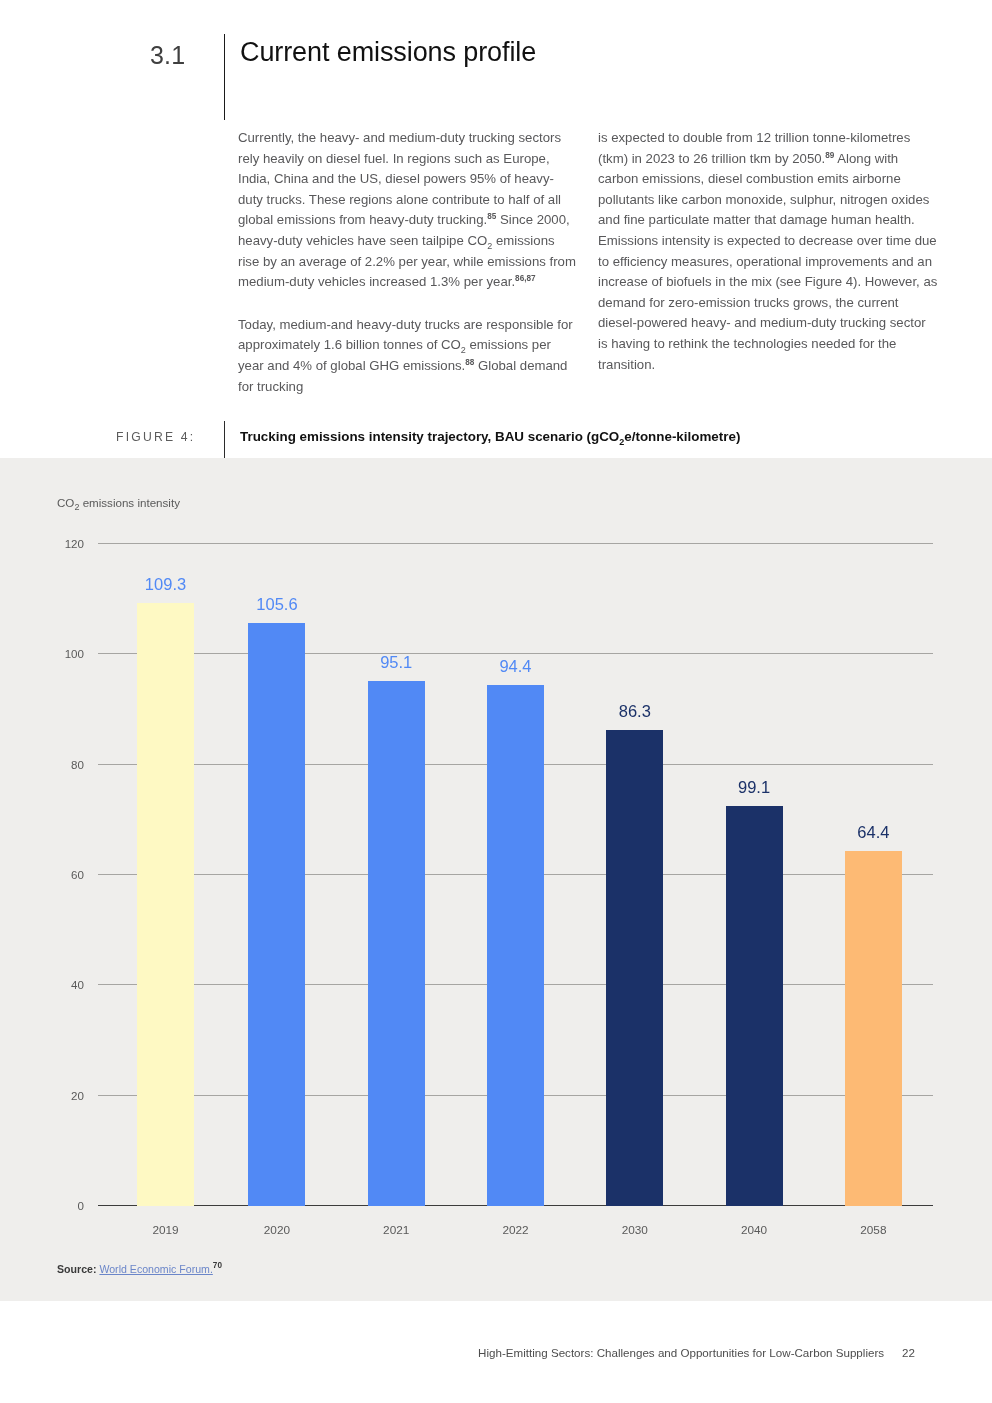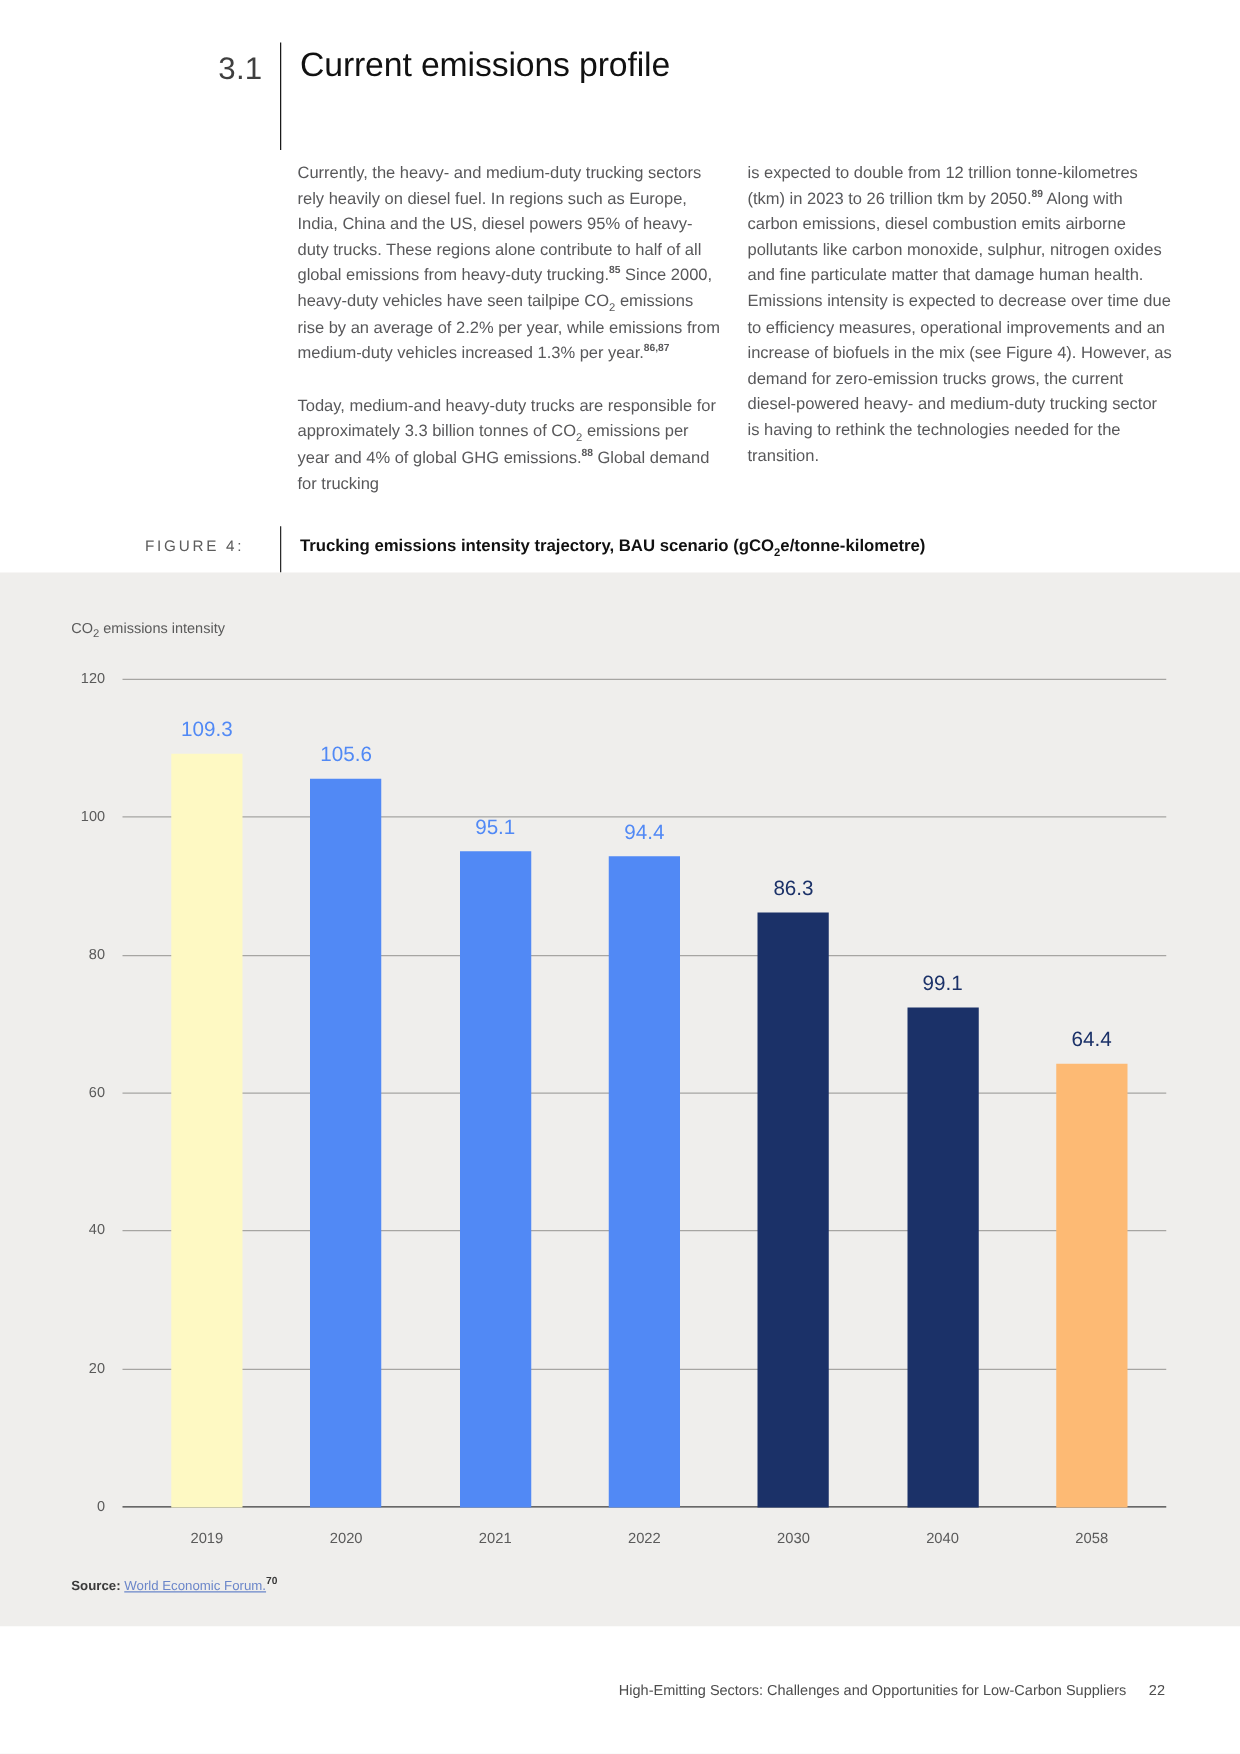--- a/index.html
+++ b/index.html
@@ -19,21 +19,20 @@
   
   .section-head {
     position: absolute;
     left: 0; top: 0;
     width: 992px; height: 118px;
   }
   .sec-num {
     position: absolute;
     left: 150px; top: 41px;
     width: 60px;
-    text-align: right;
     font-size: 25px;
     color: #3f3f3f;
     letter-spacing: .2px;
   }
   .sec-rule {
     position: absolute;
     left: 224px; top: 34px;
     width: 1px; height: 86px;
     background: #1a1a1a;
   }
@@ -162,40 +161,40 @@
     color: #6b86c9;
     text-decoration: underline;
   }
 
   
   .footer {
     position: absolute;
     left: 0; top: 1346px;
     width: 992px;
     text-align: right;
-    padding-right: 60px;
+    padding-right: 77px;
     box-sizing: border-box;
     font-size: 11.6px;
     color: #4d4d4d;
   }
   .footer .pg { margin-left: 18px; }
 </style>
 </head>
 <body>
 
 <div class="section-head">
   <div class="sec-num">3.1</div>
   <div class="sec-rule"></div>
   <div class="sec-title">Current emissions profile</div>
 </div>
 
 <div class="body-cols">
   <div class="col col-left">
     <p><span>Currently, the heavy- and medium-duty trucking sectors rely heavily on diesel fuel. In regions such as Europe, India, China and the US, diesel powers 95% of heavy-duty trucks. These regions alone contribute to half of all global emissions from heavy-duty trucking.</span><sup>85</sup><span> Since 2000, heavy-duty vehicles have seen tailpipe CO</span><sub>2</sub><span> emissions rise by an average of 2.2% per year, while emissions from medium-duty vehicles increased 1.3% per year.</span><sup>86,87</sup></p>
-    <p><span>Today, medium-and heavy-duty trucks are responsible for approximately 3.3 billion tonnes of CO</span><sub>2</sub><span> emissions per year and 4% of global GHG emissions.</span><sup>88</sup><span> Global demand for trucking</span></p>
+    <p><span>Today, medium-and heavy-duty trucks are responsible for approximately 1.6 billion tonnes of CO</span><sub>2</sub><span> emissions per year and 4% of global GHG emissions.</span><sup>88</sup><span> Global demand for trucking</span></p>
   </div>
   <div class="col col-right">
     <p><span>is expected to double from 12 trillion tonne-kilometres (tkm) in 2023 to 26 trillion tkm by 2050.</span><sup>89</sup><span> Along with carbon emissions, diesel combustion emits airborne pollutants like carbon monoxide, sulphur, nitrogen oxides and fine particulate matter that damage human health. Emissions intensity is expected to decrease over time due to efficiency measures, operational improvements and an increase of biofuels in the mix (see Figure 4). However, as demand for zero-emission trucks grows, the current diesel-powered heavy- and medium-duty trucking sector is having to rethink the technologies needed for the transition.</span></p>
   </div>
 </div>
 
 <div class="fig-cap">
   <div class="fig-label">FIGURE 4:</div>
   <div class="fig-title"><span>Trucking emissions intensity trajectory, BAU scenario (gCO</span><sub>2</sub><span>e/tonne-kilometre)</span></div>
 </div>

